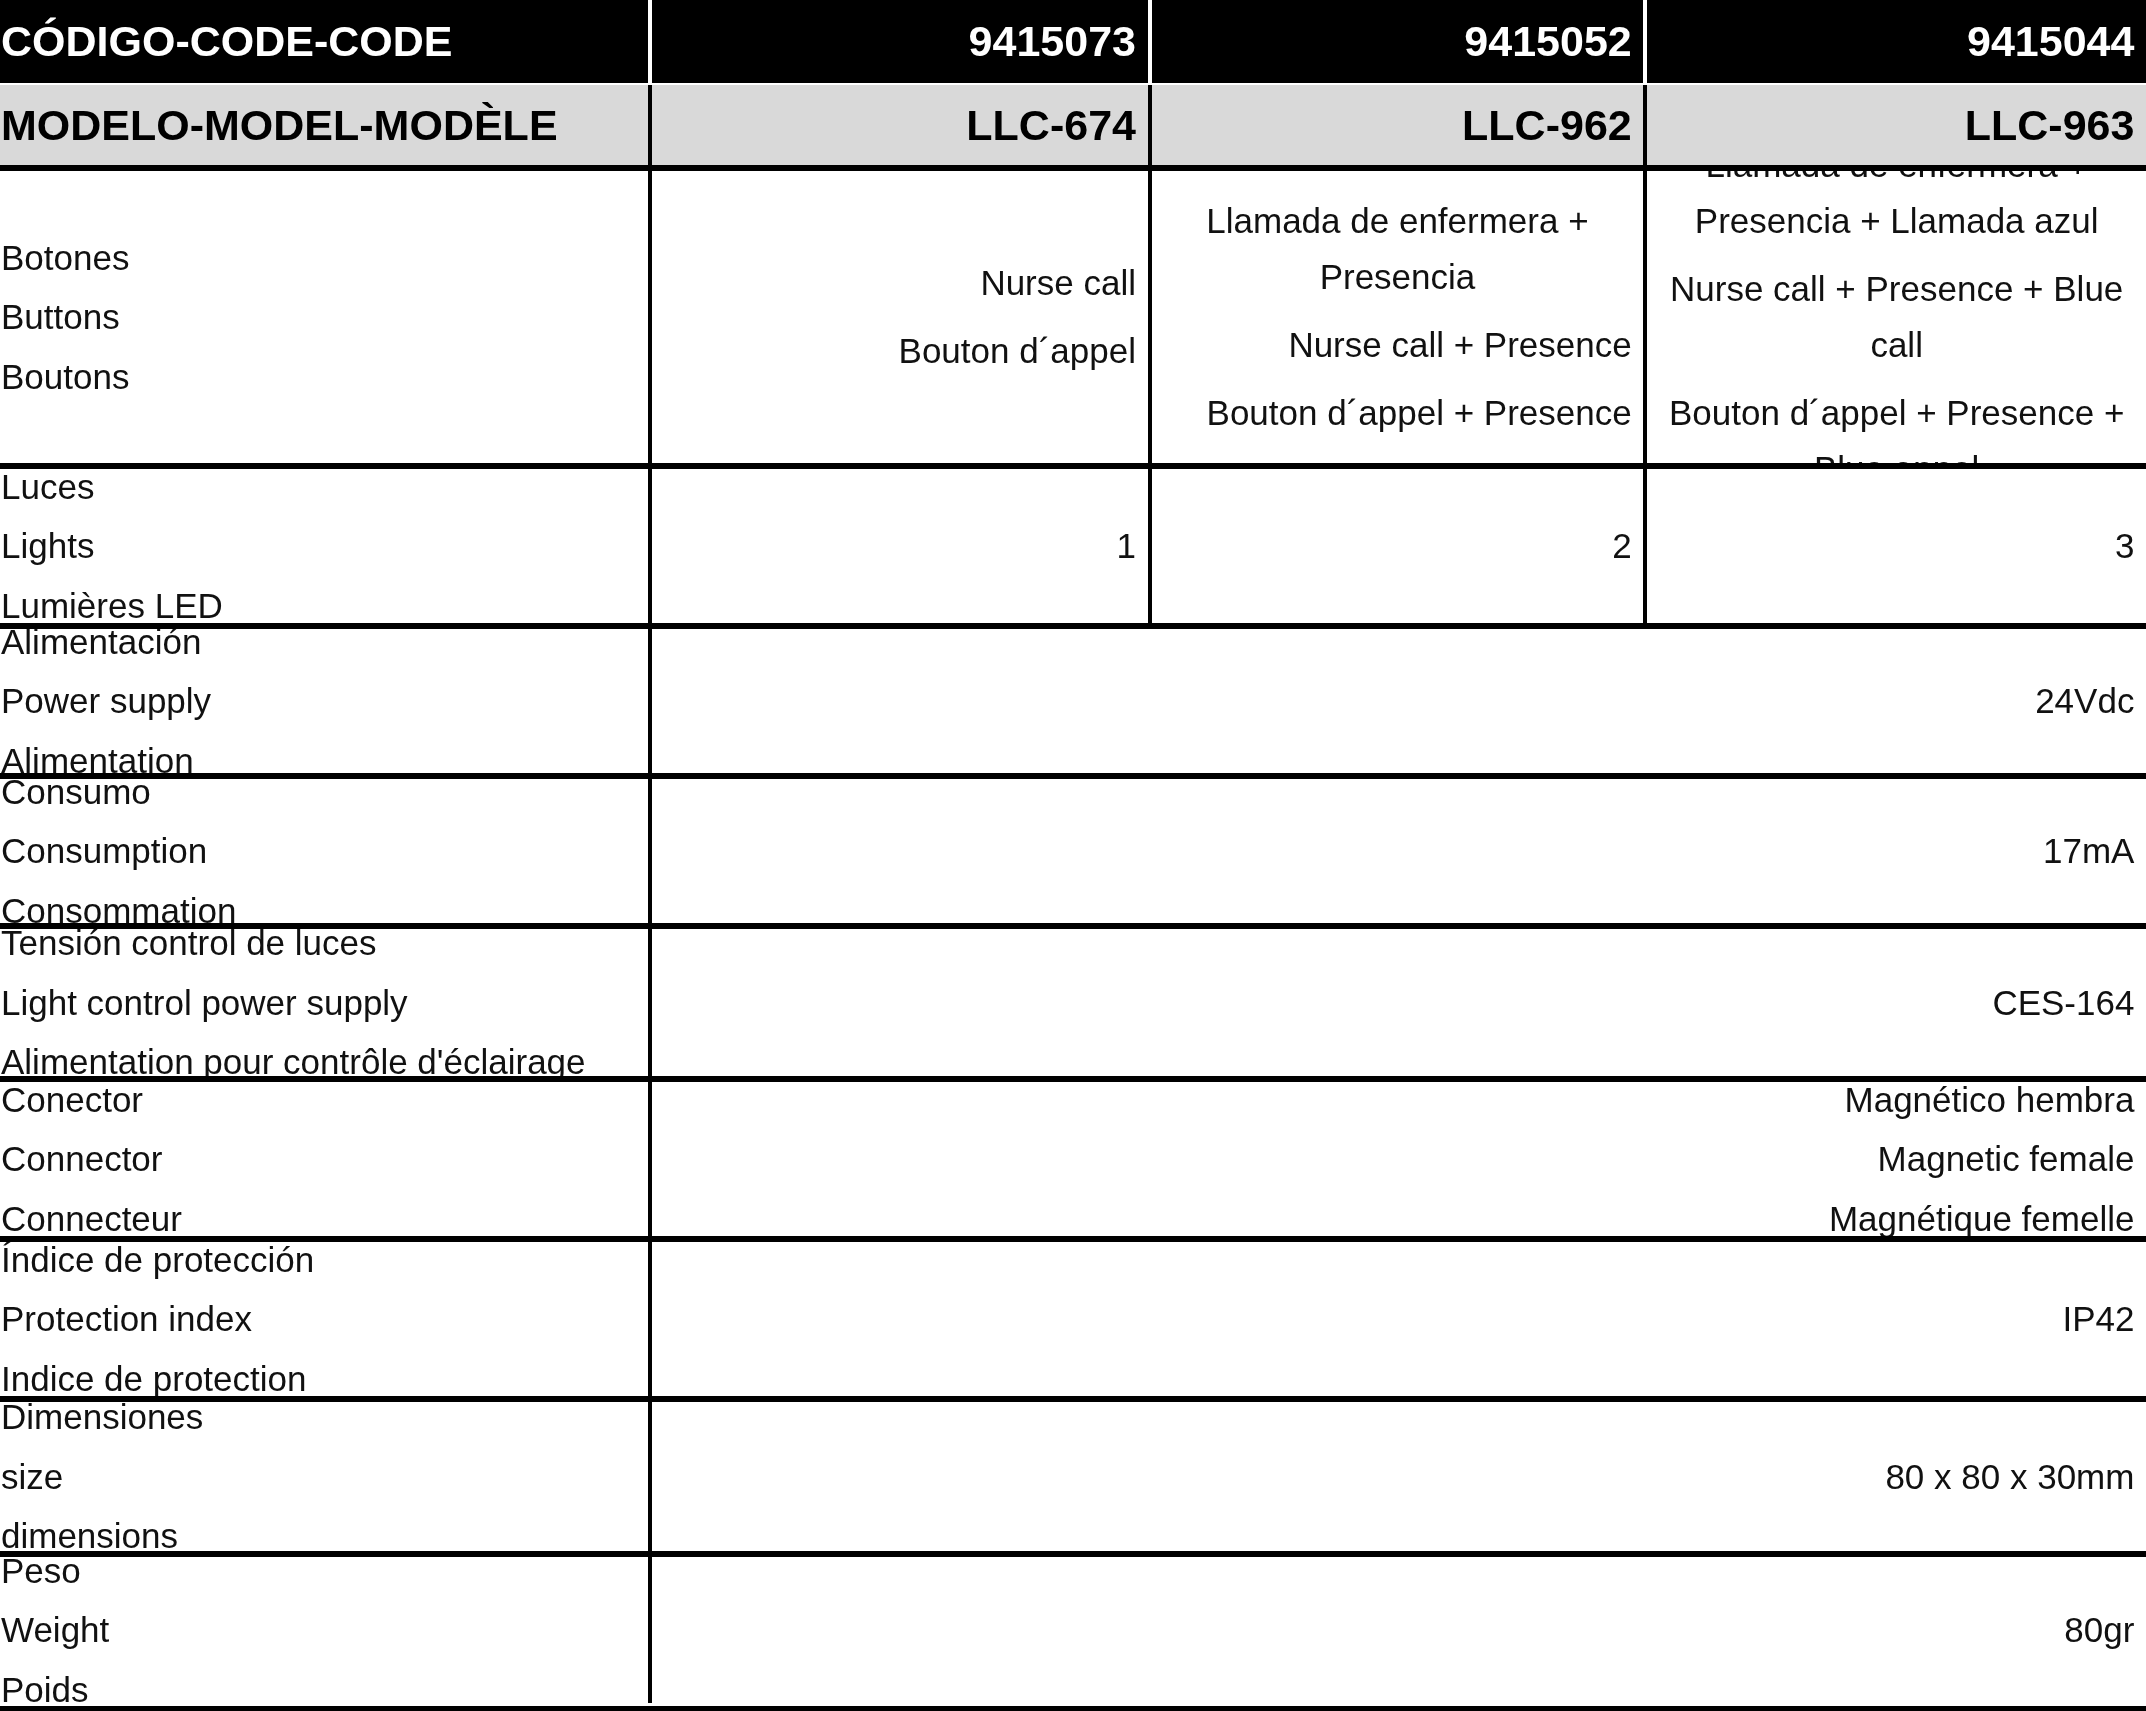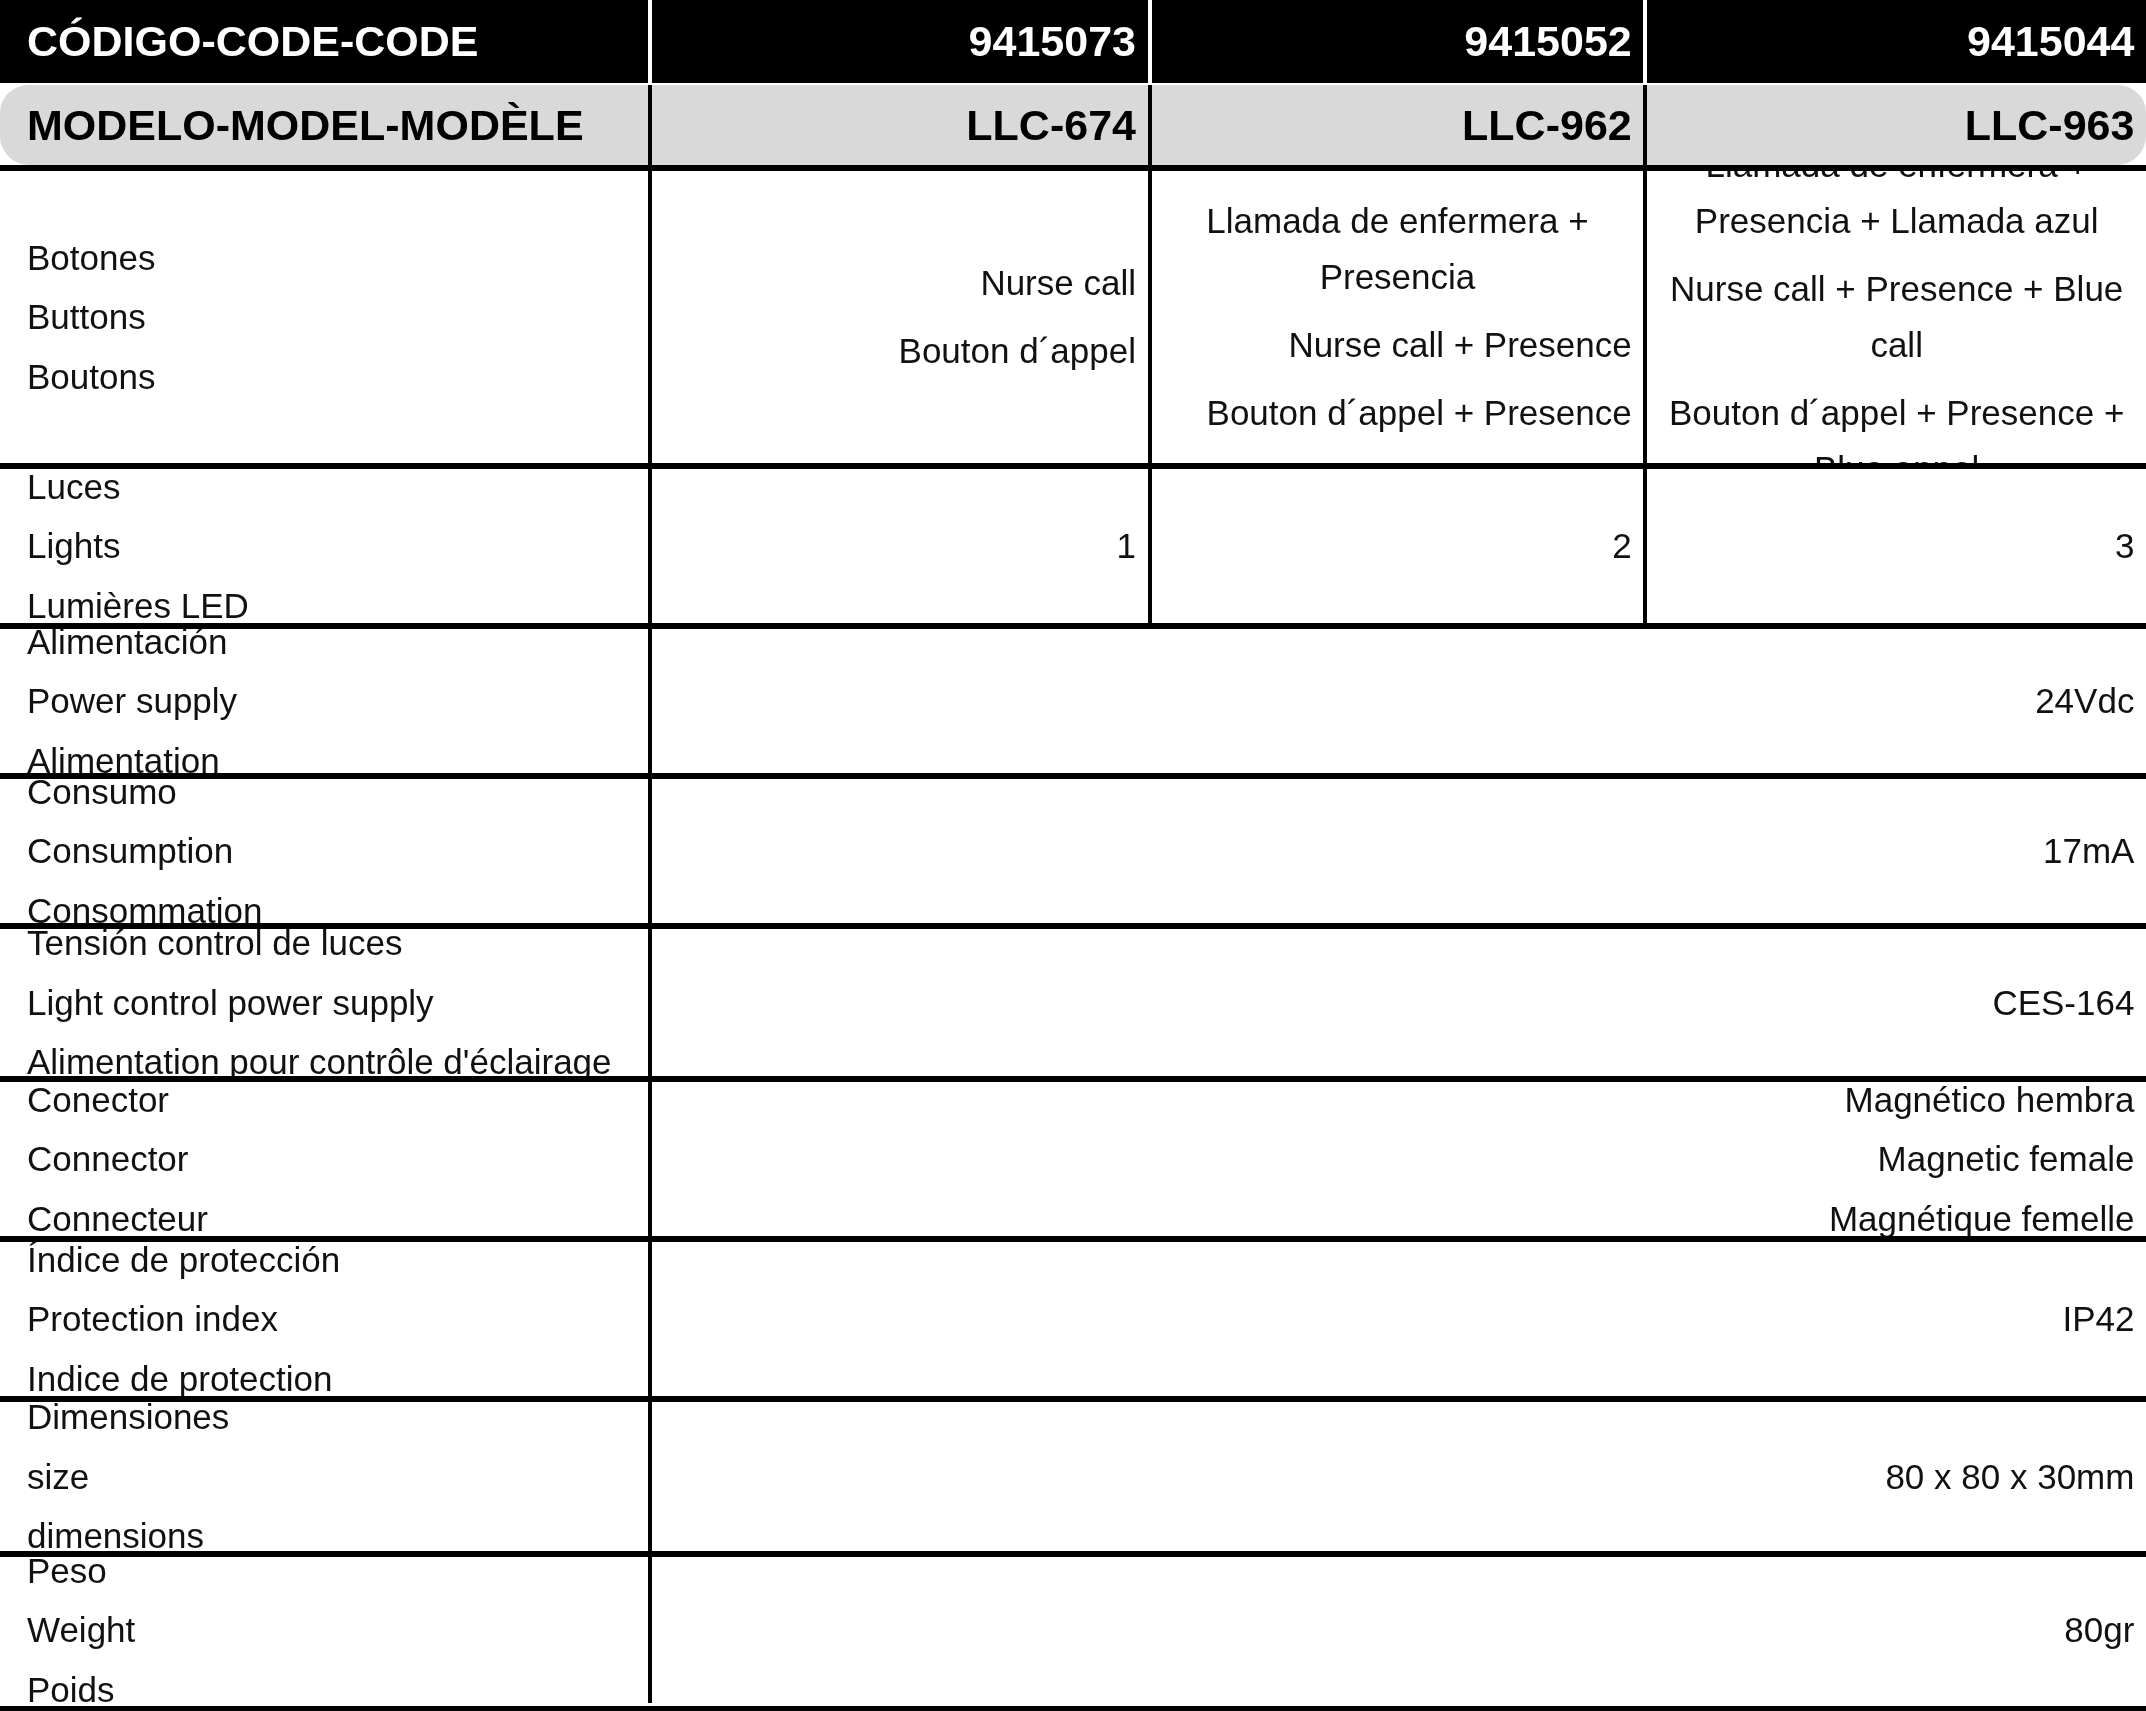--- a/index.html
+++ b/index.html
@@ -10,26 +10,26 @@
     border-bottom: 6.8px solid #000;
     font-family: "Liberation Sans", "DejaVu Sans", sans-serif;
     color: #111111;
     display: grid;
     grid-template-rows: 83px 82px 298px 160px 150px 150px 153px 160px 160px 155px 152px;
   }
   .row { display: grid; box-sizing: border-box; min-height: 0; }
   .cols4 { grid-template-columns: 672fr 515fr 511fr 514fr; }
   .cols2 { grid-template-columns: 672fr 1540fr; }
   .row-body { border-top: 6.8px solid #000; font-size: 35px; line-height: 1.7; }
-  .row-model { border-top: 2.9px solid #ffffff; border-radius: 29px; }
+  .row-model { border-top: 2.9px solid #ffffff; }
   .cell {
     display: flex; flex-direction: column; justify-content: center;
     box-sizing: border-box; min-height: 0; overflow: hidden;
   }
-  .label-cell { align-items: flex-start; text-align: left; padding-left: 27px; padding-right: 7.8px; }
+  .label-cell { align-items: flex-start; text-align: left; padding-left: 1px; padding-right: 7.8px; }
   .value-cell { align-items: flex-end; text-align: center; padding: 0 11.6px; }
   .sep-b { border-right: 4.9px solid #000; }
   .sep-w { border-right: 4.9px solid #fff; }
   .row-header { background: #000000; color: #ffffff; font-weight: bold; font-size: 43px; }
   .row-model  { background: #d9d9d9; color: #000000; font-weight: bold; font-size: 43px; }
   .label-cell span { display: block; }
   .value-cell p { margin: 5.8px 0; line-height: 1.6; }
   .vline { display: block; }
 </style>
 </head>

